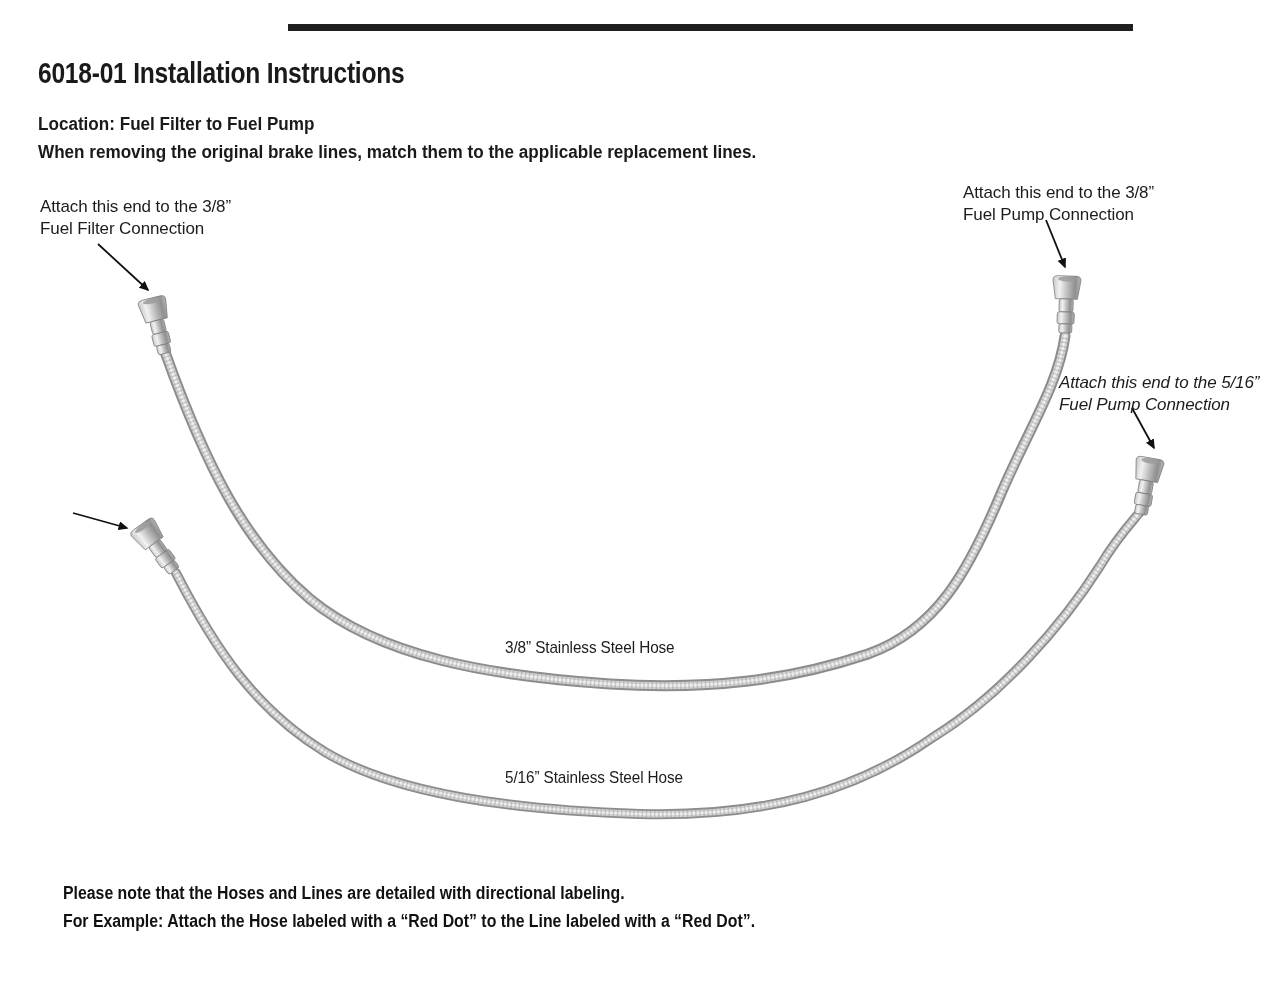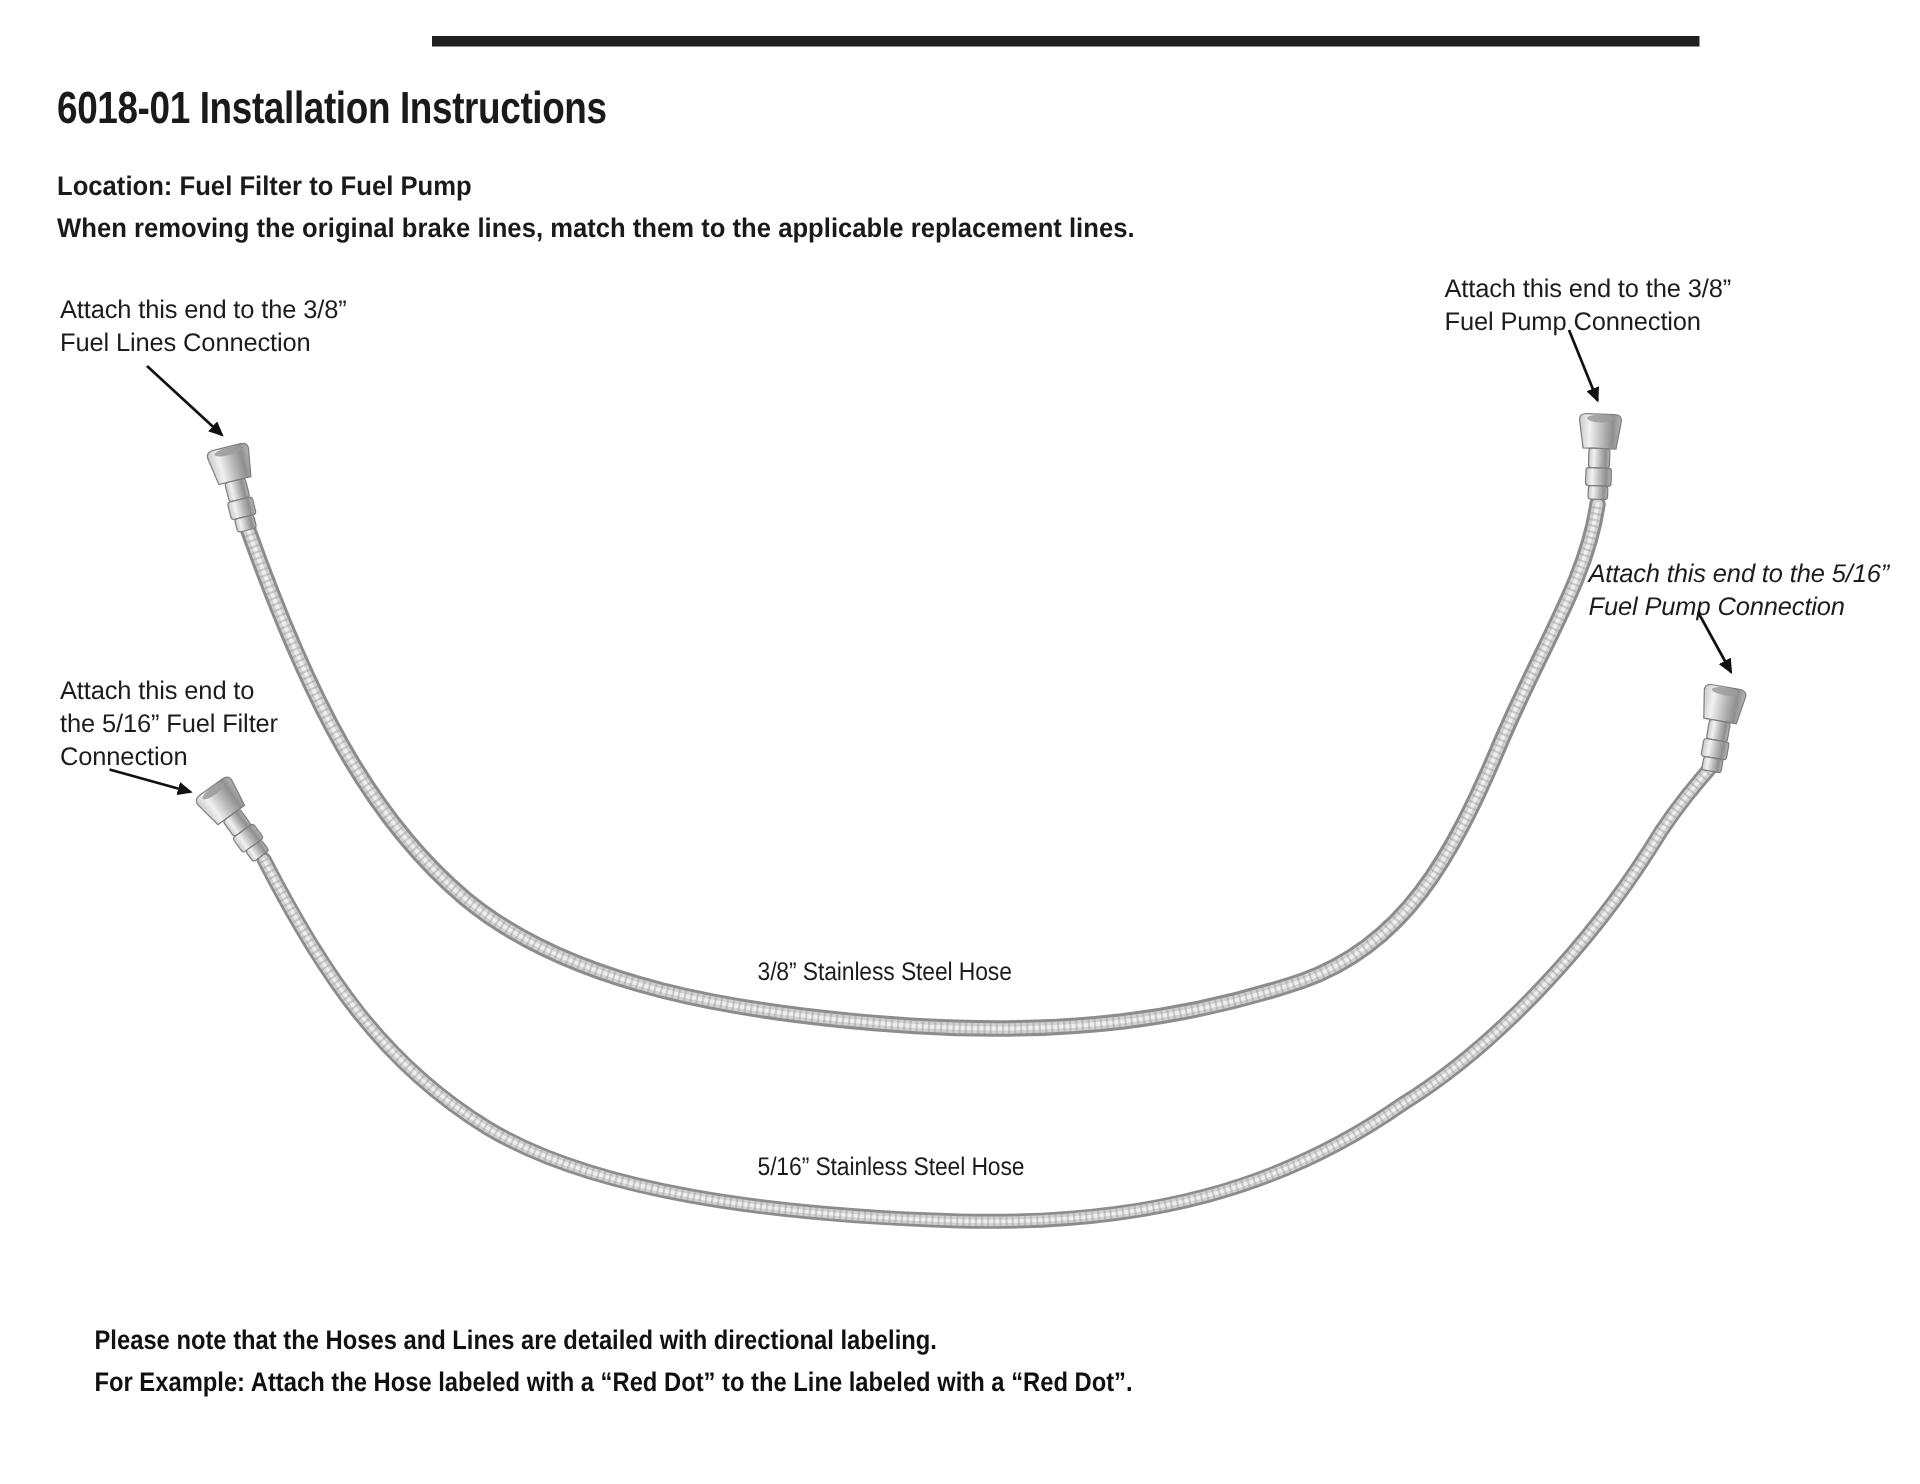--- a/index.html
+++ b/index.html
@@ -92,38 +92,33 @@
     <use href="#fit" transform="translate(1150,438) rotate(10)"></use>
 
     <line x1="98" y1="220" x2="148" y2="266" stroke="#111111" stroke-width="1.8" marker-end="url(#ah)"></line>
     <line x1="1046" y1="196" x2="1065" y2="243" stroke="#111111" stroke-width="1.8" marker-end="url(#ah)"></line>
     <line x1="1132" y1="384" x2="1154" y2="424" stroke="#111111" stroke-width="1.8" marker-end="url(#ah)"></line>
     <line x1="73" y1="489" x2="127" y2="504" stroke="#111111" stroke-width="1.8" marker-end="url(#ah)"></line>
   </svg>
 
   <div class="callout" style="left:40px;top:172px;">
     <div>Attach this end to the 3/8”</div>
-    <div>Fuel Lines Connection</div>
+    <div>Fuel Filter Connection</div>
   </div>
 
   <div class="callout" style="left:963px;top:158px;">
     <div>Attach this end to the 3/8”</div>
     <div>Fuel Pump Connection</div>
   </div>
 
   <div class="callout" style="left:1059px;top:348px;font-style:italic;">
     <div>Attach this end to the 5/16”</div>
     <div>Fuel Pump Connection</div>
   </div>
 
-  <div class="callout" style="left:40px;top:426px;">
-    <div>Attach this end to</div>
-    <div>the 5/16” Fuel Filter</div>
-    <div>Connection</div>
-  </div>
 
   <div class="hose-label" style="left:505px;top:614px;">3/8” Stainless Steel Hose</div>
   <div class="hose-label" style="left:505px;top:744px;">5/16” Stainless Steel Hose</div>
 
   <div class="footer-note">
     <div>Please note that the Hoses and Lines are detailed with directional labeling.</div>
     <div>For Example: Attach the Hose labeled with a “Red Dot” to the Line labeled with a “Red Dot”.</div>
   </div>
 
 </div>

